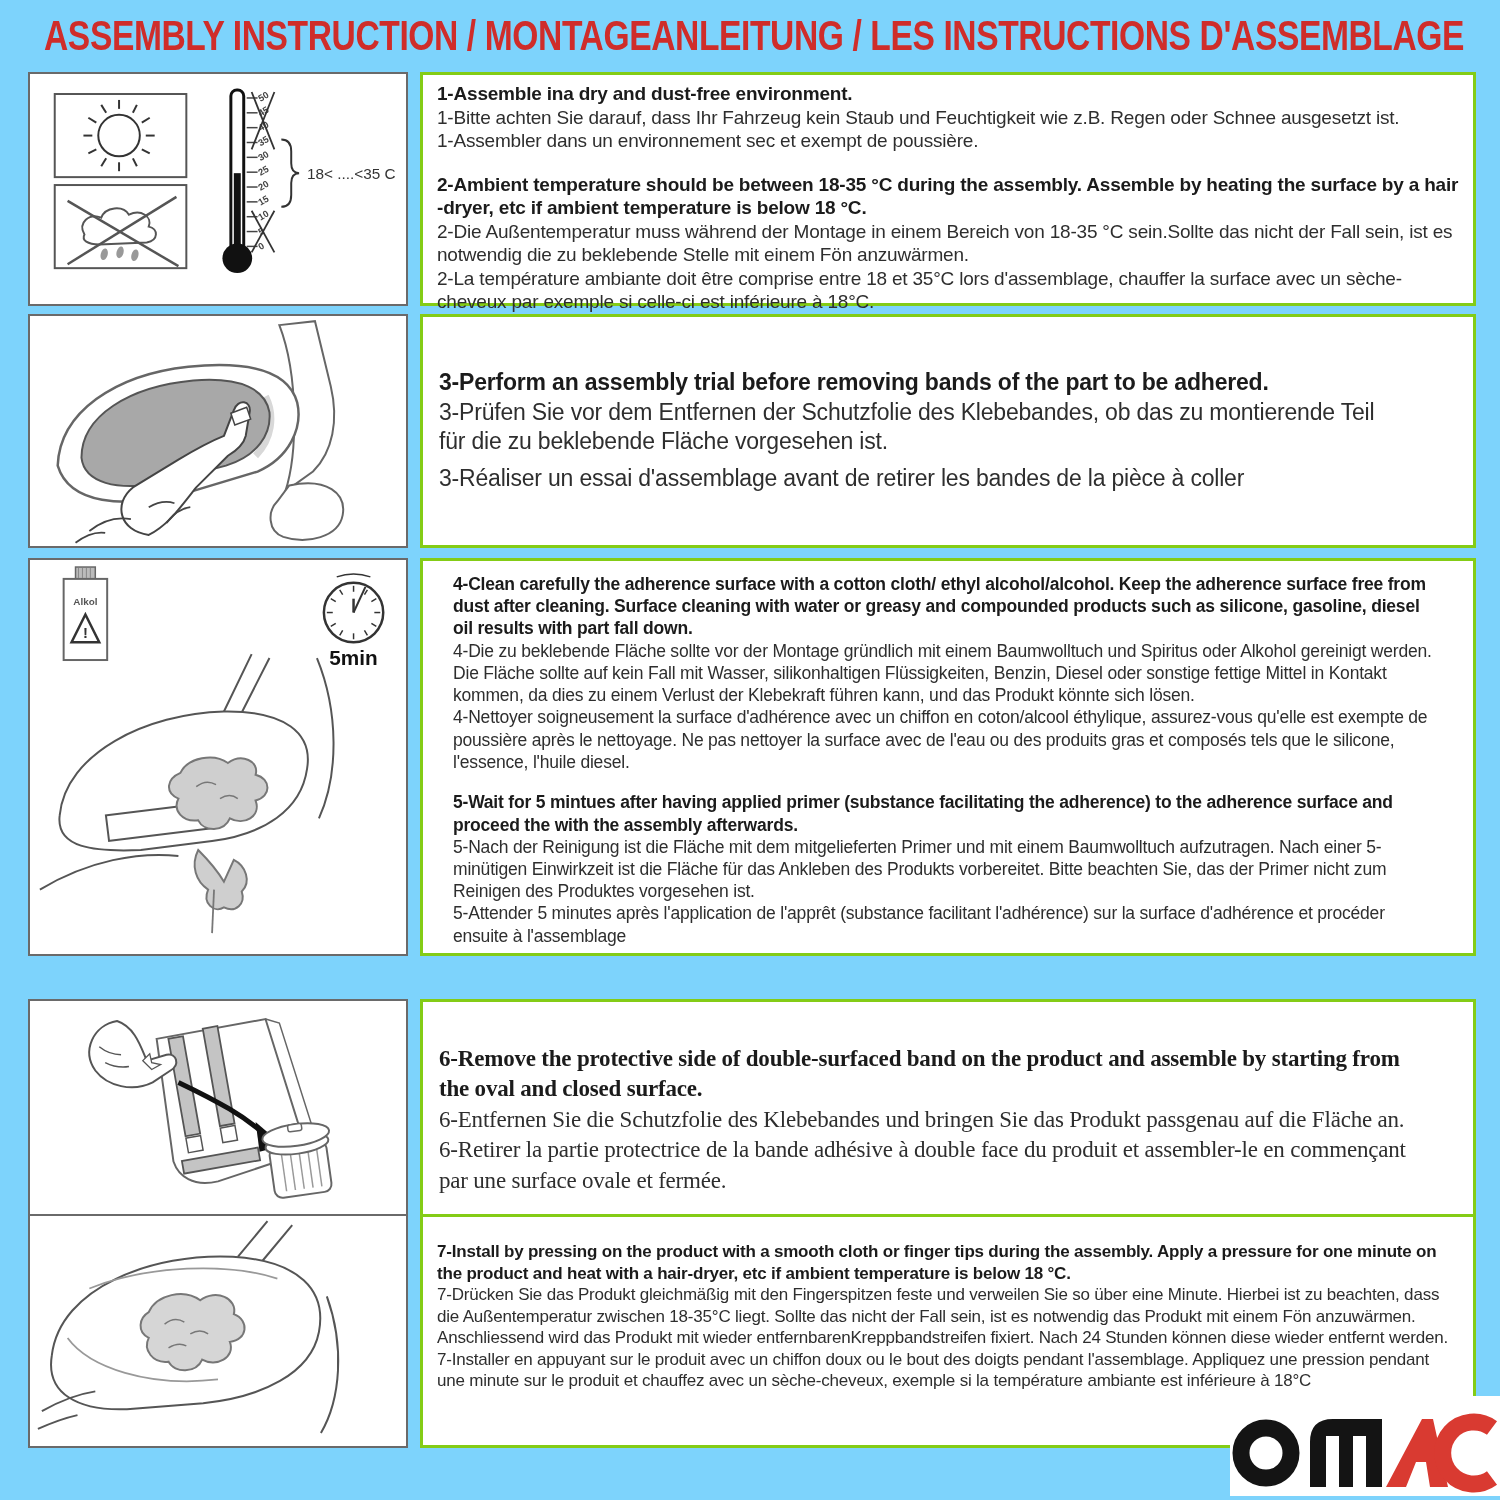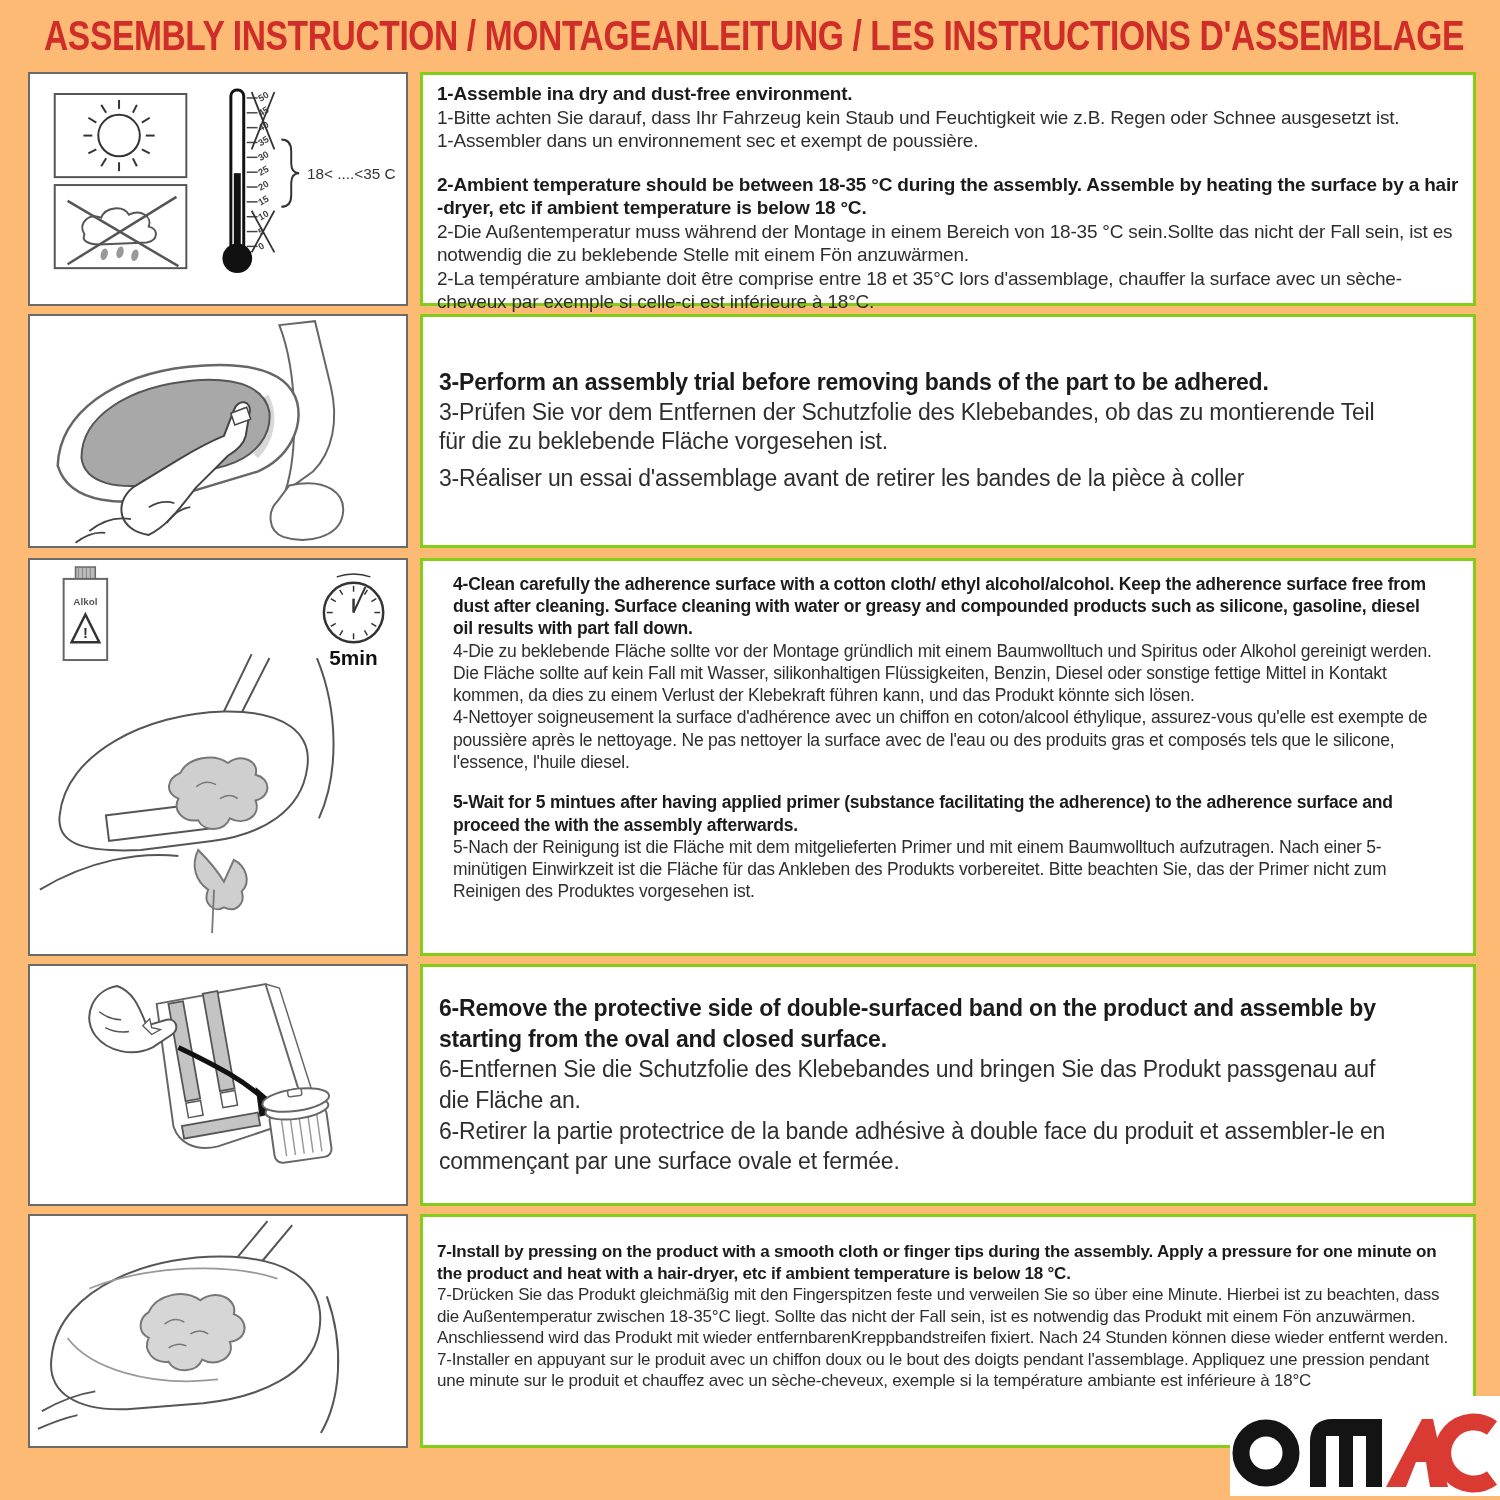--- a/index.html
+++ b/index.html
@@ -1,17 +1,17 @@
 <!DOCTYPE html>
 <html><head>
 <meta charset="utf-8">
 <style>
   html,body{margin:0;padding:0;background:#ffffff;}
   .page{
-    position:relative;width:1500px;height:1500px;background:#fdba74;overflow:hidden;
+    position:relative;width:1500px;height:1500px;background:#7dd3fc;overflow:hidden;
     font-family:"Liberation Sans","DejaVu Sans",sans-serif;color:#2e2e2e;
   }
   .title{
     position:absolute;left:44px;top:12px;white-space:nowrap;
     font-size:42px;font-weight:700;letter-spacing:-0.5px;color:#cf2d2a;
     transform:scaleX(0.8);transform-origin:left top;
   }
   .row{position:absolute;left:0;width:1500px;}
   .illus{
     position:absolute;left:28px;width:380px;height:100%;
@@ -203,24 +203,25 @@
           <path d="M168,226 q10,-8 20,-2 M192,238 q10,-6 18,0" fill="none" stroke="#777" stroke-width="1.5"></path>
         </g>
       </svg>
     </figure>
     <div class="textbox t3">
       <p class="b">4-Clean carefully the adherence surface with a cotton cloth/ ethyl alcohol/alcohol. Keep the adherence surface free from dust after cleaning. Surface cleaning with water or greasy and compounded products such as silicone, gasoline, diesel oil results with part fall down.</p>
       <p>4-Die zu beklebende Fläche sollte vor der Montage gründlich mit einem Baumwolltuch und Spiritus oder Alkohol gereinigt werden. Die Fläche sollte auf kein Fall mit Wasser, silikonhaltigen Flüssigkeiten, Benzin, Diesel oder sonstige fettige Mittel in Kontakt kommen, da dies zu einem Verlust der Klebekraft führen kann, und das Produkt könnte sich lösen.</p>
       <p>4-Nettoyer soigneusement la surface d'adhérence avec un chiffon en coton/alcool éthylique, assurez-vous qu'elle est exempte de poussière après le nettoyage. Ne pas nettoyer la surface avec de l'eau ou des produits gras et composés tels que le silicone, l'essence, l'huile diesel.</p>
       <p class="b gap">5-Wait for 5 mintues after having applied primer (substance facilitating the adherence) to the adherence surface and proceed the with the assembly afterwards.</p>
       <p>5-Nach der Reinigung ist die Fläche mit dem mitgelieferten Primer und mit einem Baumwolltuch aufzutragen. Nach einer 5-minütigen Einwirkzeit ist die Fläche für das Ankleben des Produkts vorbereitet. Bitte beachten Sie, das der Primer nicht zum Reinigen des Produktes vorgesehen ist.</p>
-    </div>
-  </section>
-
-  <section class="row" style="top:964px;height:242px;">
+      <p>5-Attender 5 minutes après l'application de l'apprêt (substance facilitant l'adhérence) sur la surface d'adhérence et procéder ensuite à l'assemblage</p>
+    </div>
+  </section>
+
+  <section class="row" style="top:999px;height:242px;font-family:Liberation Serif, serif;">
     <figure class="illus">
       <svg viewBox="0 0 380 236">
         <g>
           <path d="M128,36 L238,16 L280,150 L190,180 C165,186 150,175 145,160 Z" fill="#fff" stroke="#666" stroke-width="2"></path>
           <path d="M238,16 L252,20 L292,146 L280,150" fill="none" stroke="#666" stroke-width="1.5"></path>
           <g transform="rotate(-10 190 90)">
             <rect x="150" y="28" width="15" height="100" fill="#c4c4c4" stroke="#555" stroke-width="1.8"></rect>
             <rect x="186" y="24" width="15" height="100" fill="#c4c4c4" stroke="#555" stroke-width="1.8"></rect>
             <rect x="150" y="130" width="15" height="15" fill="#fff" stroke="#555" stroke-width="1.5"></rect>
             <rect x="186" y="126" width="15" height="15" fill="#fff" stroke="#555" stroke-width="1.5"></rect>

